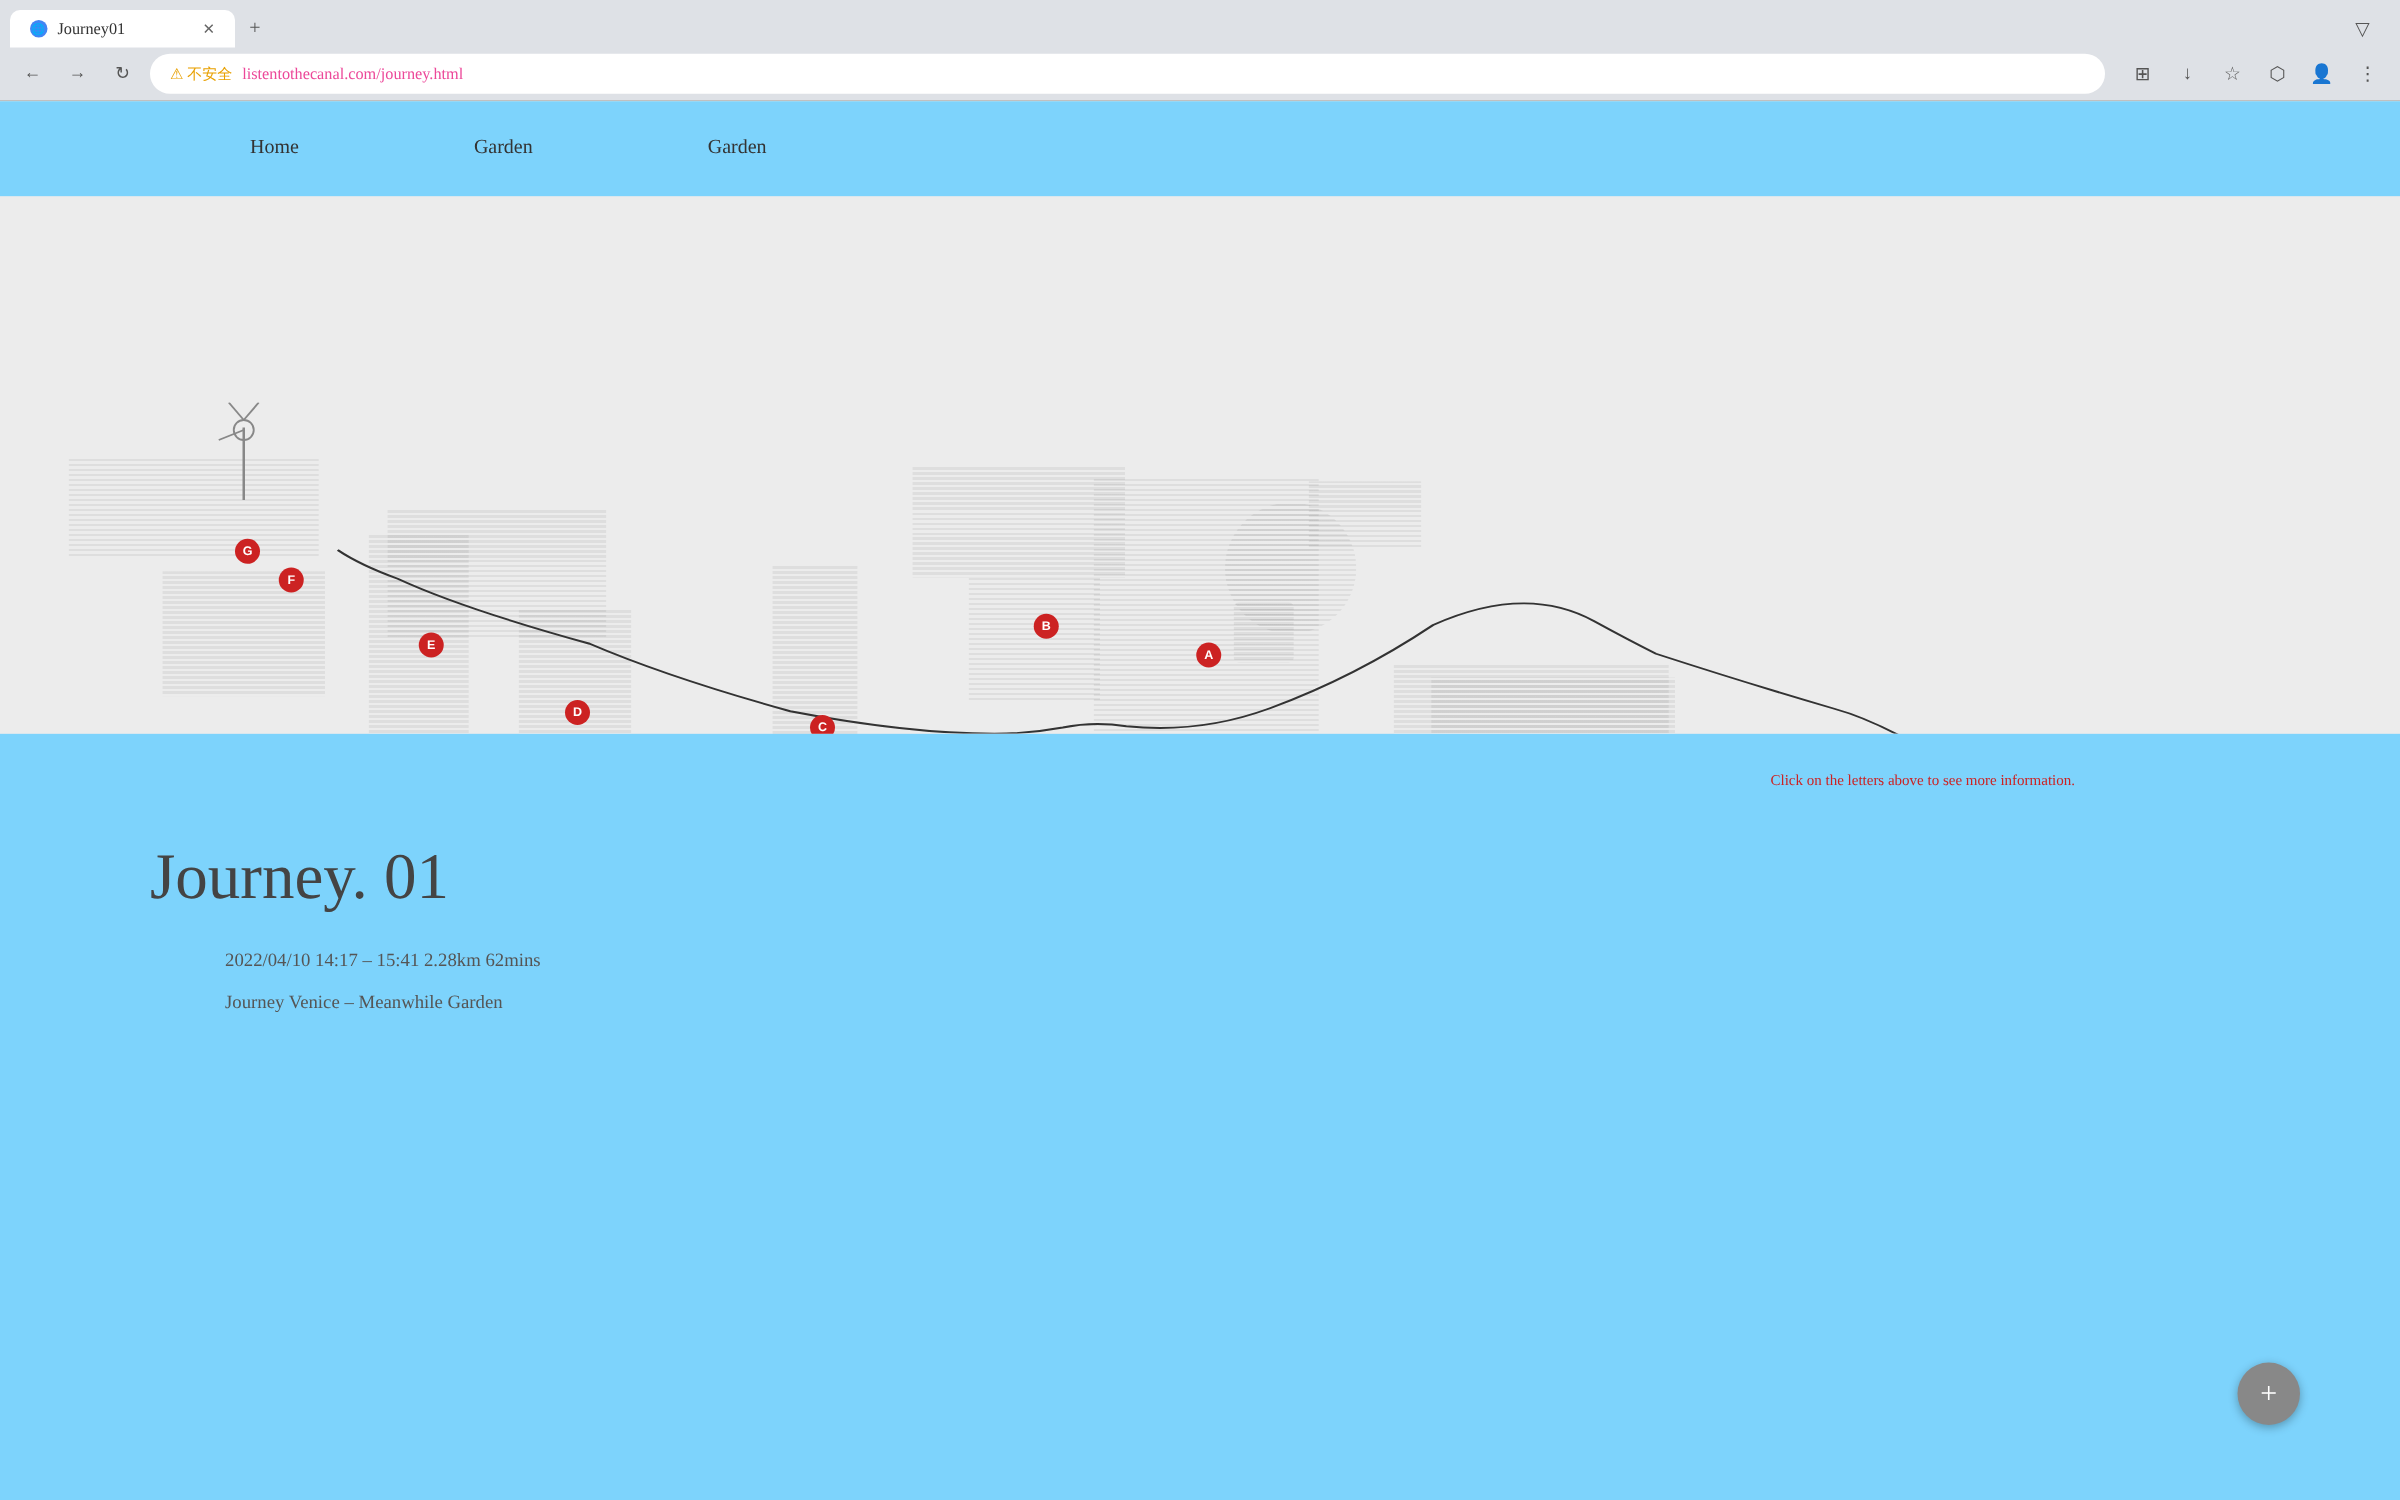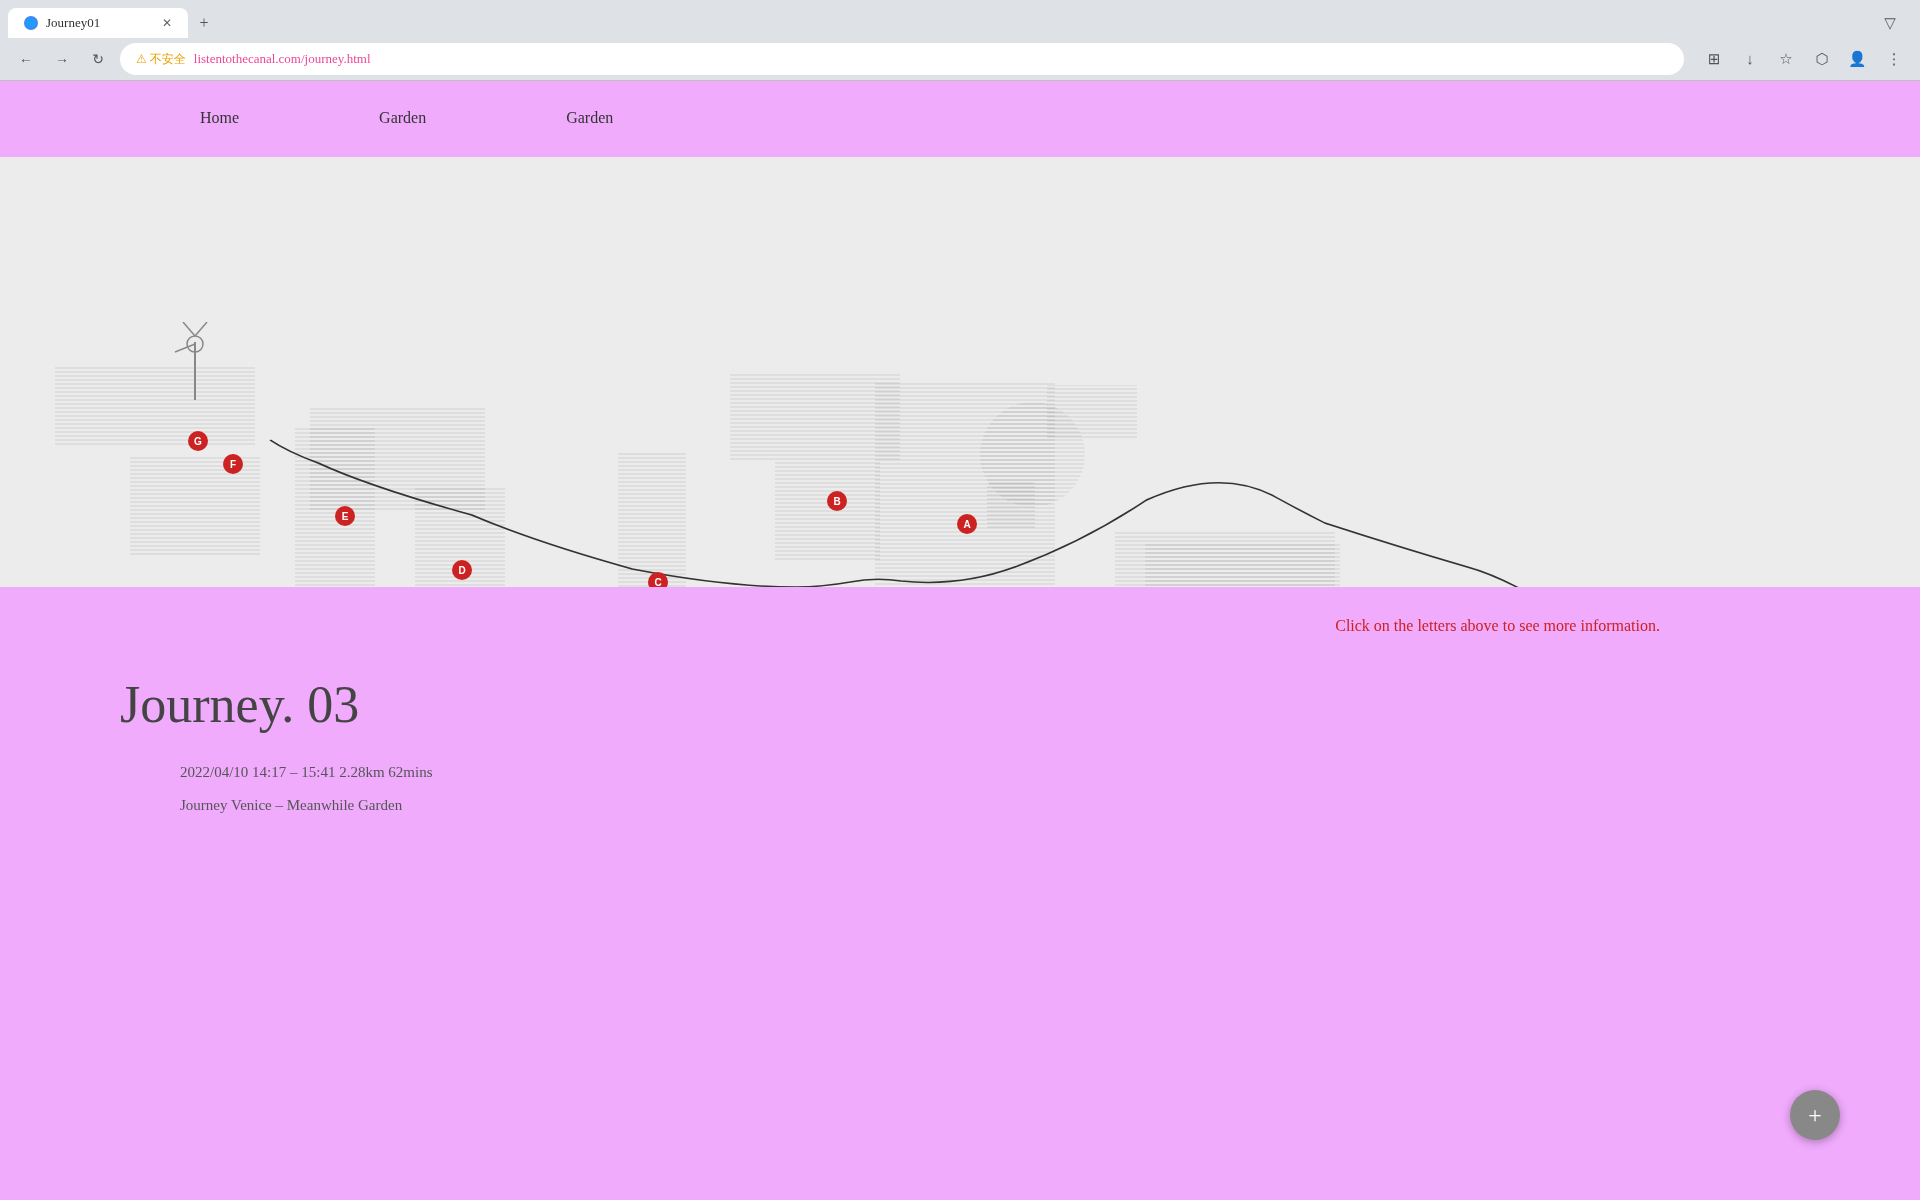--- a/index.html
+++ b/index.html
@@ -98,21 +98,21 @@
       width: 28px; height: 28px;
       border-radius: 50%;
       display: flex; align-items: center; justify-content: center;
       color: #555;
       font-size: 15px;
       cursor: pointer;
     }
 
     
     .page-content {
-      background: #f0abfc;
+      background: #7dd3fc;
       min-height: 1120px;
     }
 
     
     .site-nav {
       display: flex;
       justify-content: flex-start;
       padding: 28px 0 20px 200px;
       gap: 140px;
     }
@@ -261,21 +261,21 @@
       position: absolute;
       left: 165px; top: 165px;
       width: 60px; height: 80px;
     }
 
     
     .click-info {
       text-align: right;
       padding: 30px 260px 10px 0;
       color: #cc2222;
-      font-size: 16px;
+      font-size: 12px;
       font-family: Georgia, serif;
     }
 
     
     .journey-title-section {
       padding: 30px 0 20px 120px;
     }
     .journey-title {
       font-size: 52px;
       font-weight: 300;
@@ -421,21 +421,21 @@
     <div class="marker" style="left:827px;top:334px;">B</div>
     <div class="marker" style="left:957px;top:357px;">A</div>
 
   </div>
 
   <div class="click-info">
     <span>Click on the letters above to see more information.</span>
   </div>
 
   <div class="journey-title-section">
-    <h1 class="journey-title">Journey. 03</h1>
+    <h1 class="journey-title">Journey. 01</h1>
     <div class="journey-meta">
       <p class="journey-detail">2022/04/10 14:17 – 15:41 2.28km 62mins</p>
       <p class="journey-detail">Journey Venice – Meanwhile Garden</p>
     </div>
   </div>
 
 </div>
 
 <div class="plus-button">+</div>
 

